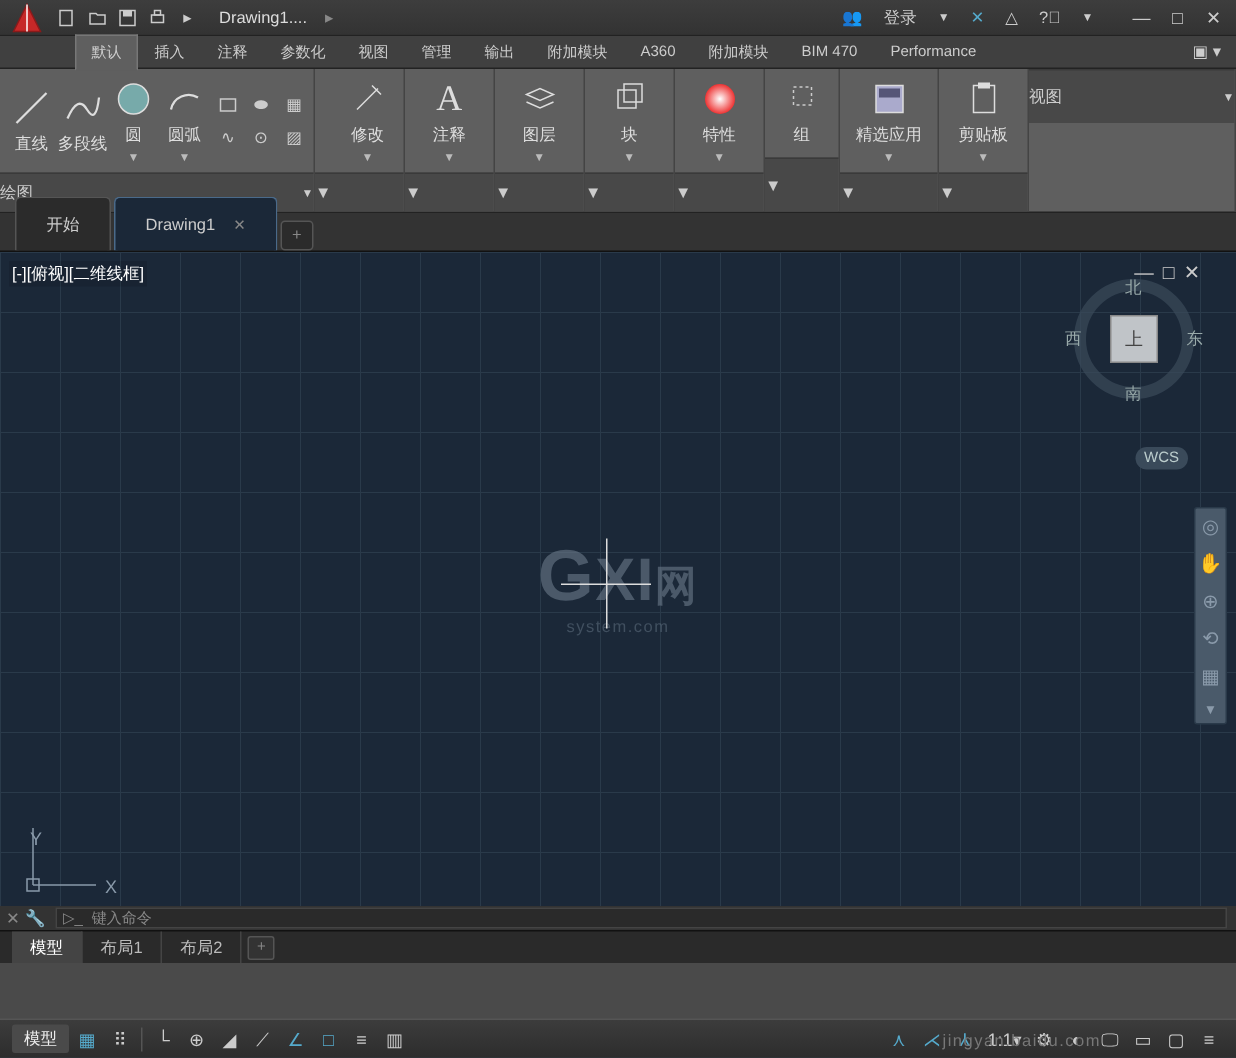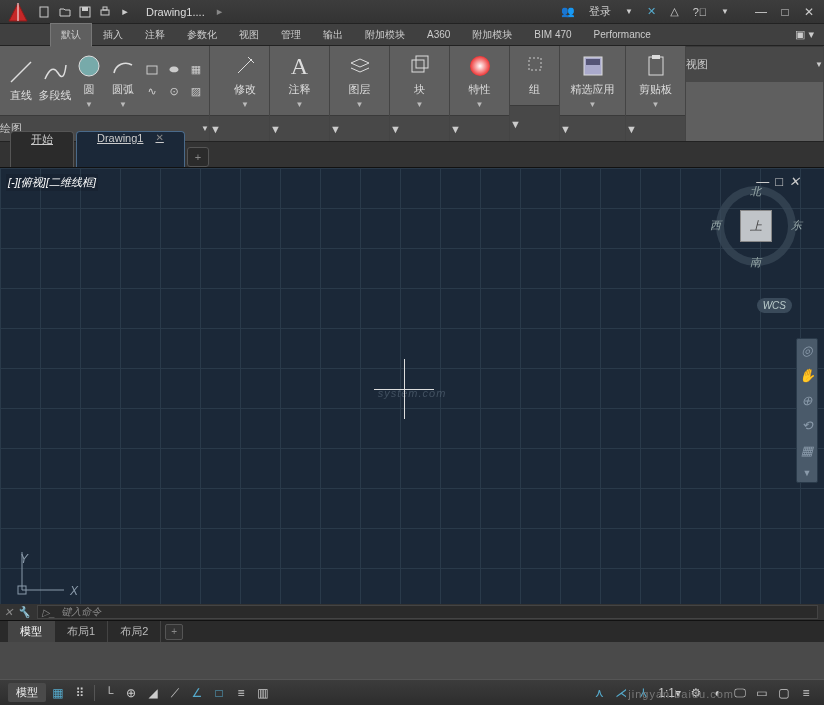--- a/index.html
+++ b/index.html
@@ -25,26 +25,26 @@
 .panel-body { flex:1; display:flex; align-items:center; padding:4px 6px; gap:4px; }
 .panel-title { height:36px; background:#484848; color:#ccc; font-size:11px; display:flex; align-items:center; justify-content:space-between; border-top:1px solid #3a3a3a; gap:4px; }
 .big-btn { display:flex; flex-direction:column; align-items:center; gap:2px; cursor:pointer; padding:2px 4px; min-width:30px; }
 .big-ic { width:28px; height:28px; display:flex; align-items:center; justify-content:center; }
 .btn-label { font-size:11px; color:#ddd; white-space:nowrap; }
 .small-grid { display:grid; grid-template-columns:repeat(3,20px); grid-auto-rows:20px; gap:2px; }
 .small-btn { width:20px; height:20px; display:flex; align-items:center; justify-content:center; cursor:pointer; }
 .drop { font-size:8px; color:#bbb; margin-top:1px; }
 
 .doc-tabs { height:26px; background:#333; display:flex; align-items:flex-end; padding-left:10px; border-bottom:1px solid #111; }
-.doc-tab { height:36px; padding:0 20px; background:#2b2b2b; color:#ccc; font-size:11px; display:flex; align-items:flex-start; border:1px solid #555; border-bottom:none; margin-right:2px; cursor:pointer; position:relative; border-radius:4px 4px 0 0;text-decoration:underline; }
+.doc-tab { height:36px; padding:0 20px; background:#2b2b2b; color:#ccc; font-size:11px; display:flex; align-items:center; border:1px solid #555; border-bottom:none; margin-right:2px; cursor:pointer; position:relative; border-radius:4px 4px 0 0; }
 .doc-tab.active { background:#1b2838; border-color:#4a6a8a; }
 .doc-tab .x { margin-left:12px; color:#888; font-size:10px; }
 .doc-add { width:22px; height:20px; background:#2b2b2b; border:1px solid #555; display:flex; align-items:center; justify-content:center; color:#888; cursor:pointer; border-radius:3px; }
 
-.workspace { position:relative; height:452px; display:flex;font-style:italic; }
+.workspace { position:relative; height:452px; display:flex; }
 .canvas { flex:1; position:relative; background:#1b2838; overflow:hidden; }
 .grid-bg { position:absolute; inset:0;
   background-image:linear-gradient(#2a3a4a 1px,transparent 1px),linear-gradient(90deg,#2a3a4a 1px,transparent 1px);
   background-size:40px 40px; }
 .view-label { position:absolute; top:6px; left:6px; color:#fff; font-size:11px; background:rgba(0,0,0,.1); padding:1px 2px; }
 .vp-controls { position:absolute; top:6px; right:24px; display:flex; gap:6px; color:#ccc; }
 .vp-btn { cursor:pointer; font-size:13px; }
 .watermark { position:absolute; top:50%; left:50%; transform:translate(-50%,-55%); color:#6b7a8a; font-size:40px; font-weight:bold; font-family:Georgia,serif; letter-spacing:1px; text-align:center; opacity:0.6; }
 .watermark .sub { font-size:11px; font-weight:normal; color:#5a6a7a; letter-spacing:1px; }
 .crosshair { position:absolute; top:49%; left:49%; }
@@ -347,20 +347,21 @@
 <div class="workspace">
   <div class="canvas">
     <div class="grid-bg"></div>
     <div class="view-label">[-][俯视][二维线框]</div>
     <div class="vp-controls">
       <span class="vp-btn">—</span>
       <span class="vp-btn">□</span>
       <span class="vp-btn">✕</span>
     </div>
     <div class="watermark">
+      <div><span style="font-size:48px">G</span>XI<span style="font-size:28px">网</span></div>
       <div class="sub">system.com</div>
     </div>
     <div class="crosshair"></div>
     <div class="viewcube">
       <div class="ring"></div>
       <div class="cube">上</div>
       <div class="dir" style="top:-2px;left:34px">北</div>
       <div class="dir" style="bottom:-4px;left:34px">南</div>
       <div class="dir" style="top:32px;left:-6px">西</div>
       <div class="dir" style="top:32px;right:-6px">东</div>

